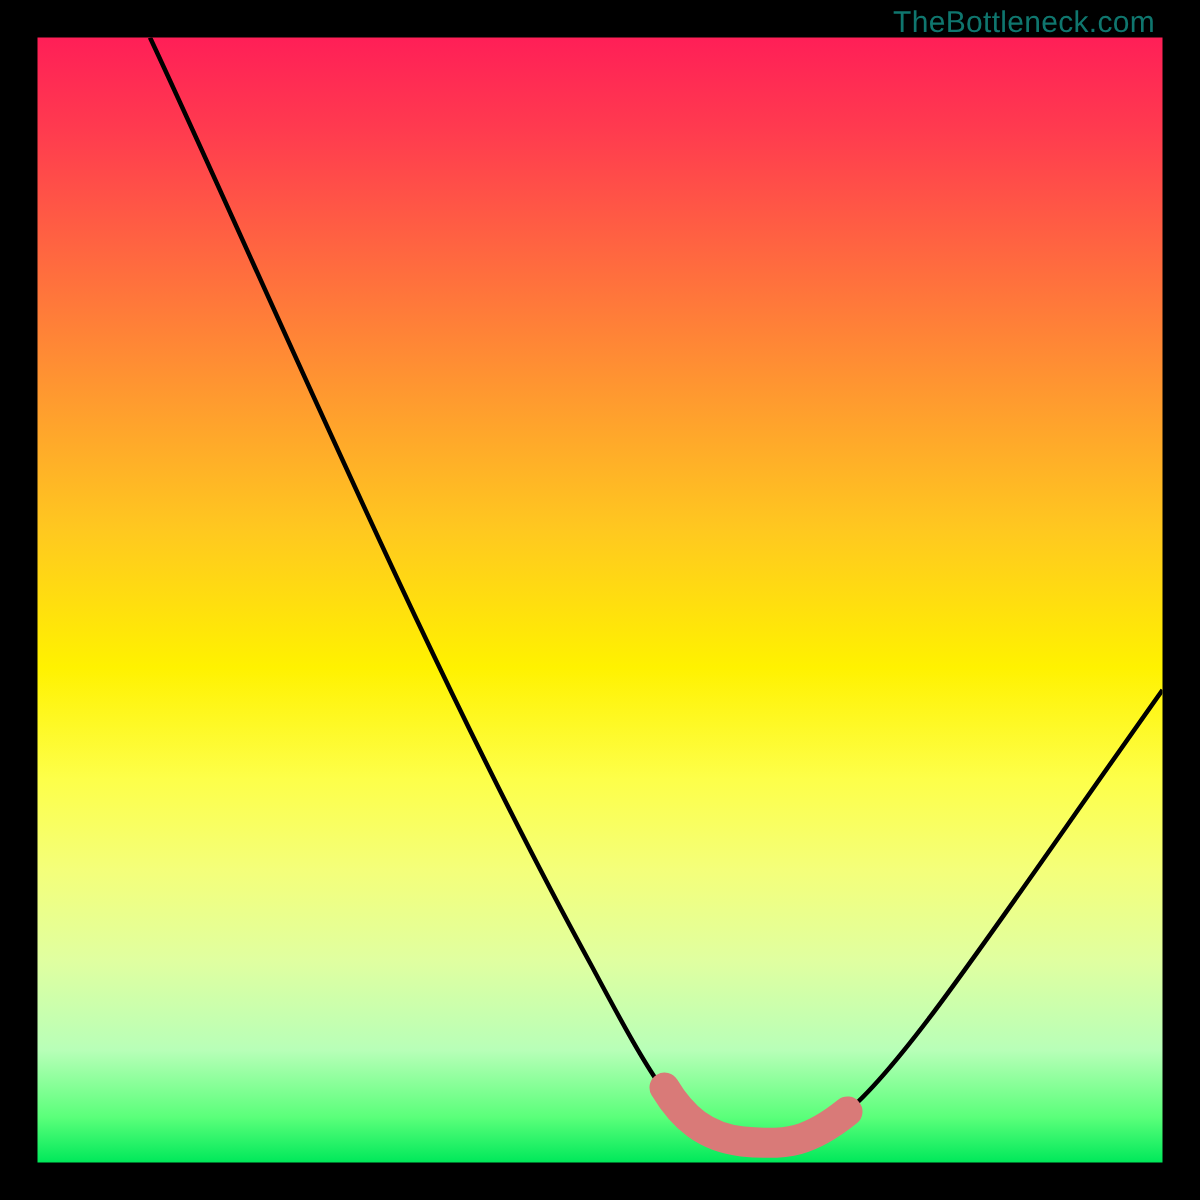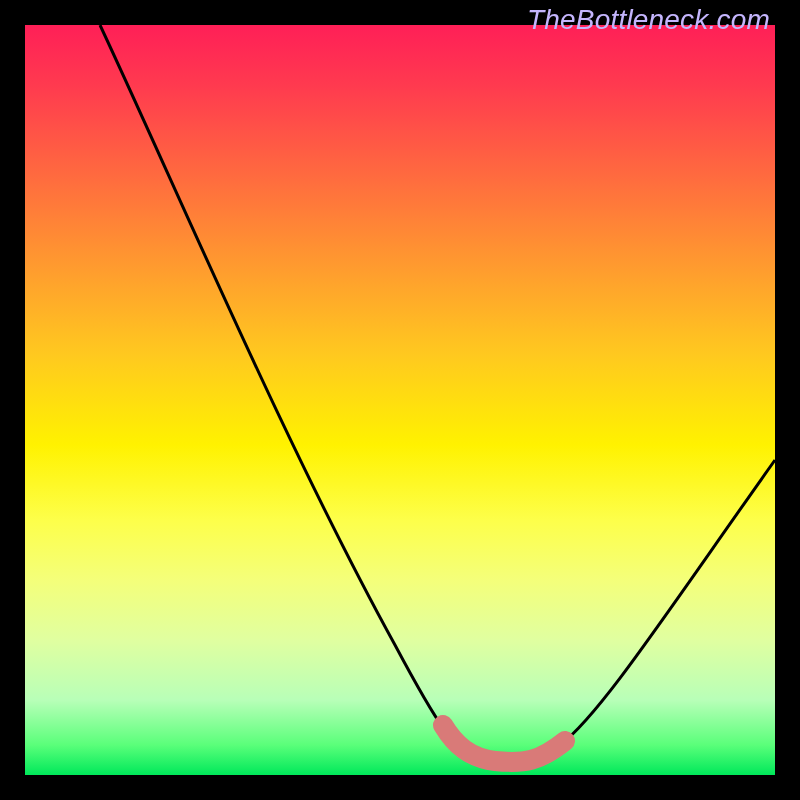--- a/index.html
+++ b/index.html
@@ -45,26 +45,25 @@
     position: absolute;
     left: 0;
     top: 0;
     width: 750px;
     height: 750px;
   }
   .watermark {
     position: absolute;
     top: 4px;
     right: 30px;
-    color: #c4b5fd;
-    font-size: 28px;
+    color: #0f766e;
+    font-size: 20px;
     font-weight: 500;
     letter-spacing: 0.2px;
     user-select: none;
-    font-style: italic;
   }
 </style>
 </head>
 <body>
 
 <div class="frame">
   <div class="gradient"></div>
 
   <svg class="curve" viewBox="0 0 750 750" preserveAspectRatio="none">
     <path d="M 75 0

